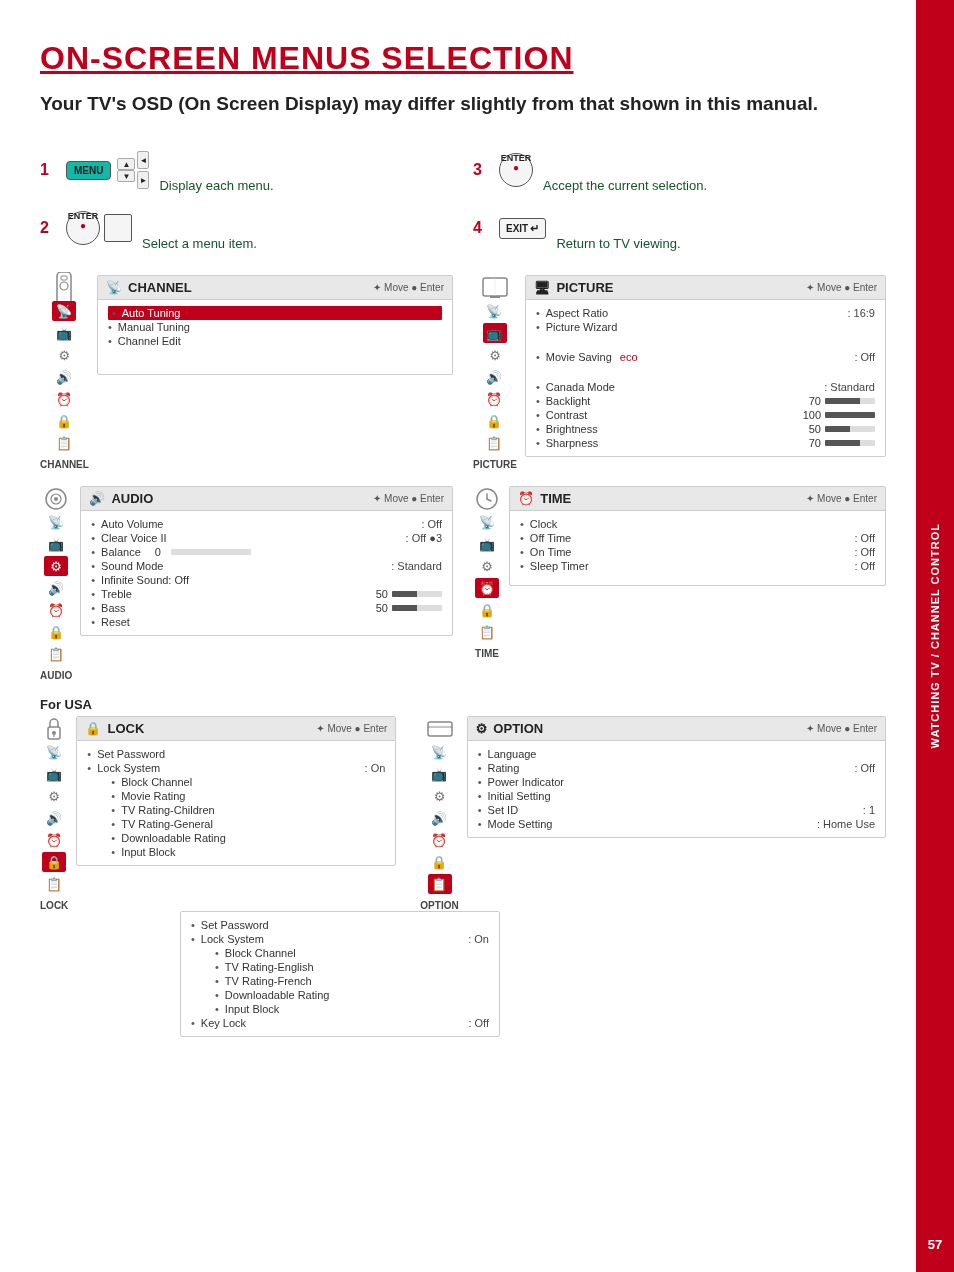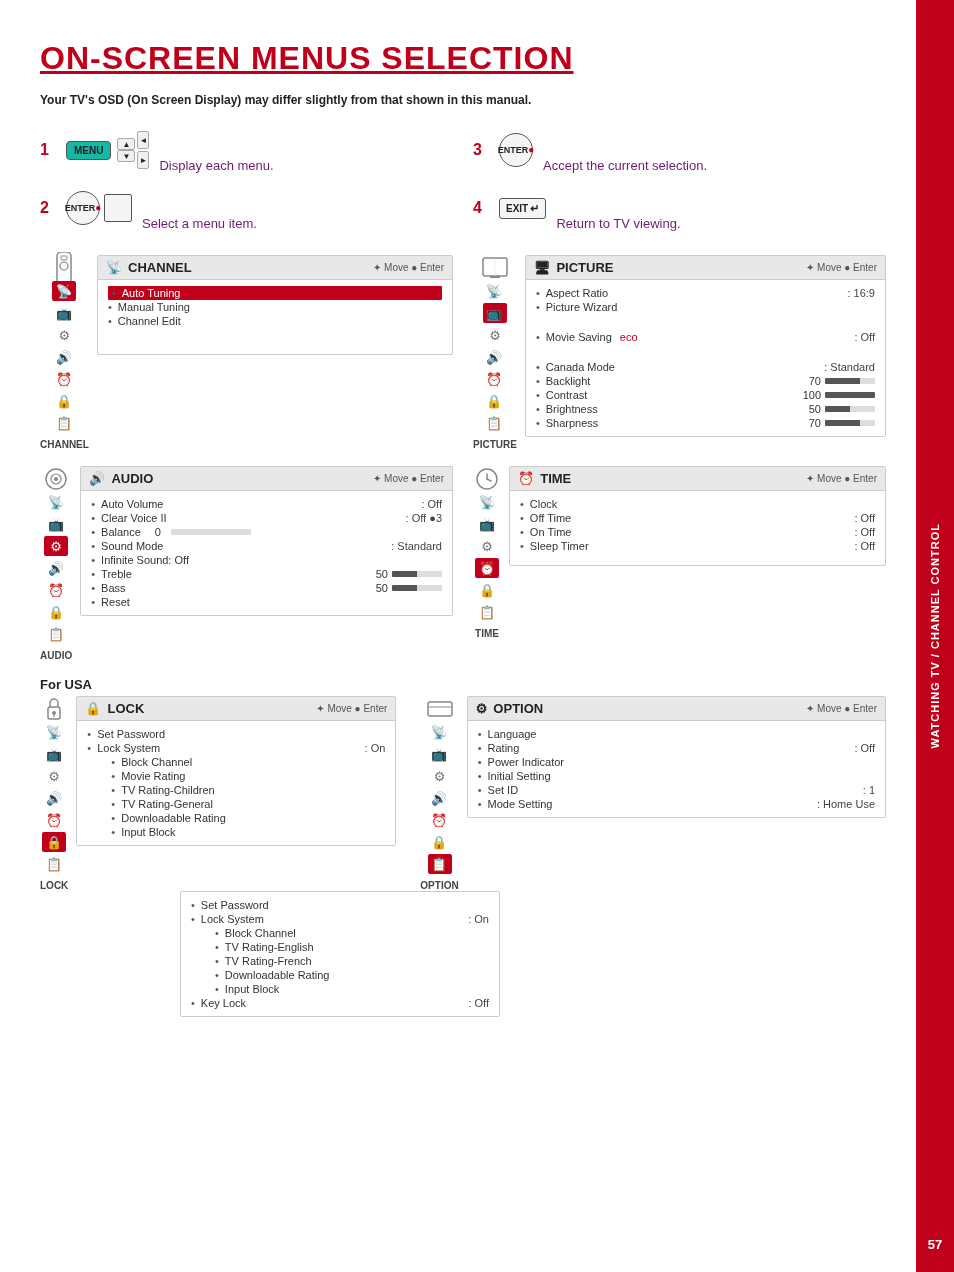--- a/index.html
+++ b/index.html
@@ -58,23 +58,23 @@
     h1.page-title {
       font-size: 32px;
       font-weight: bold;
       color: #c0001a;
       margin-bottom: 16px;
       letter-spacing: 1px;
       text-decoration: underline;
     }
 
     .subtitle {
-      font-size: 12px;
-      font-weight: bold;
-      margin-bottom: 20px;
+      font-size: 19px;
+      font-weight: bold;
+      margin-bottom: 32px;
       color: #222;
     }
 
     
     .remote-instructions {
       display: grid;
       grid-template-columns: 1fr 1fr;
       gap: 12px 20px;
       margin-bottom: 24px;
     }
@@ -127,23 +127,22 @@
 
     .btn-enter {
       border: 1.5px solid #555;
       border-radius: 50%;
       width: 34px;
       height: 34px;
       font-size: 9px;
       font-weight: bold;
       background: #f5f5f5;
       display: flex;
-      flex-direction: row;
-      align-items: center;
-      justify-content: center;
+      flex-direction: column;
+      align-items: center;
       line-height: 1;
     }
     .btn-enter .dot {
       color: #c0001a;
       font-size: 10px;
     }
 
     .btn-exit {
       border: 1.5px solid #555;
       border-radius: 3px;
@@ -164,21 +163,21 @@
       background: #f5f5f5;
       display: flex;
       align-items: center;
       justify-content: center;
       font-size: 9px;
       border-radius: 2px;
     }
 
     .remote-desc {
       font-size: 13px;
-      color: #701a75;
+      color: #14532d;
       margin-top: 31px;
     }
 
     
     .menu-panels-grid {
       display: grid;
       grid-template-columns: 1fr 1fr;
       gap: 16px 20px;
       margin-bottom: 16px;
     }

